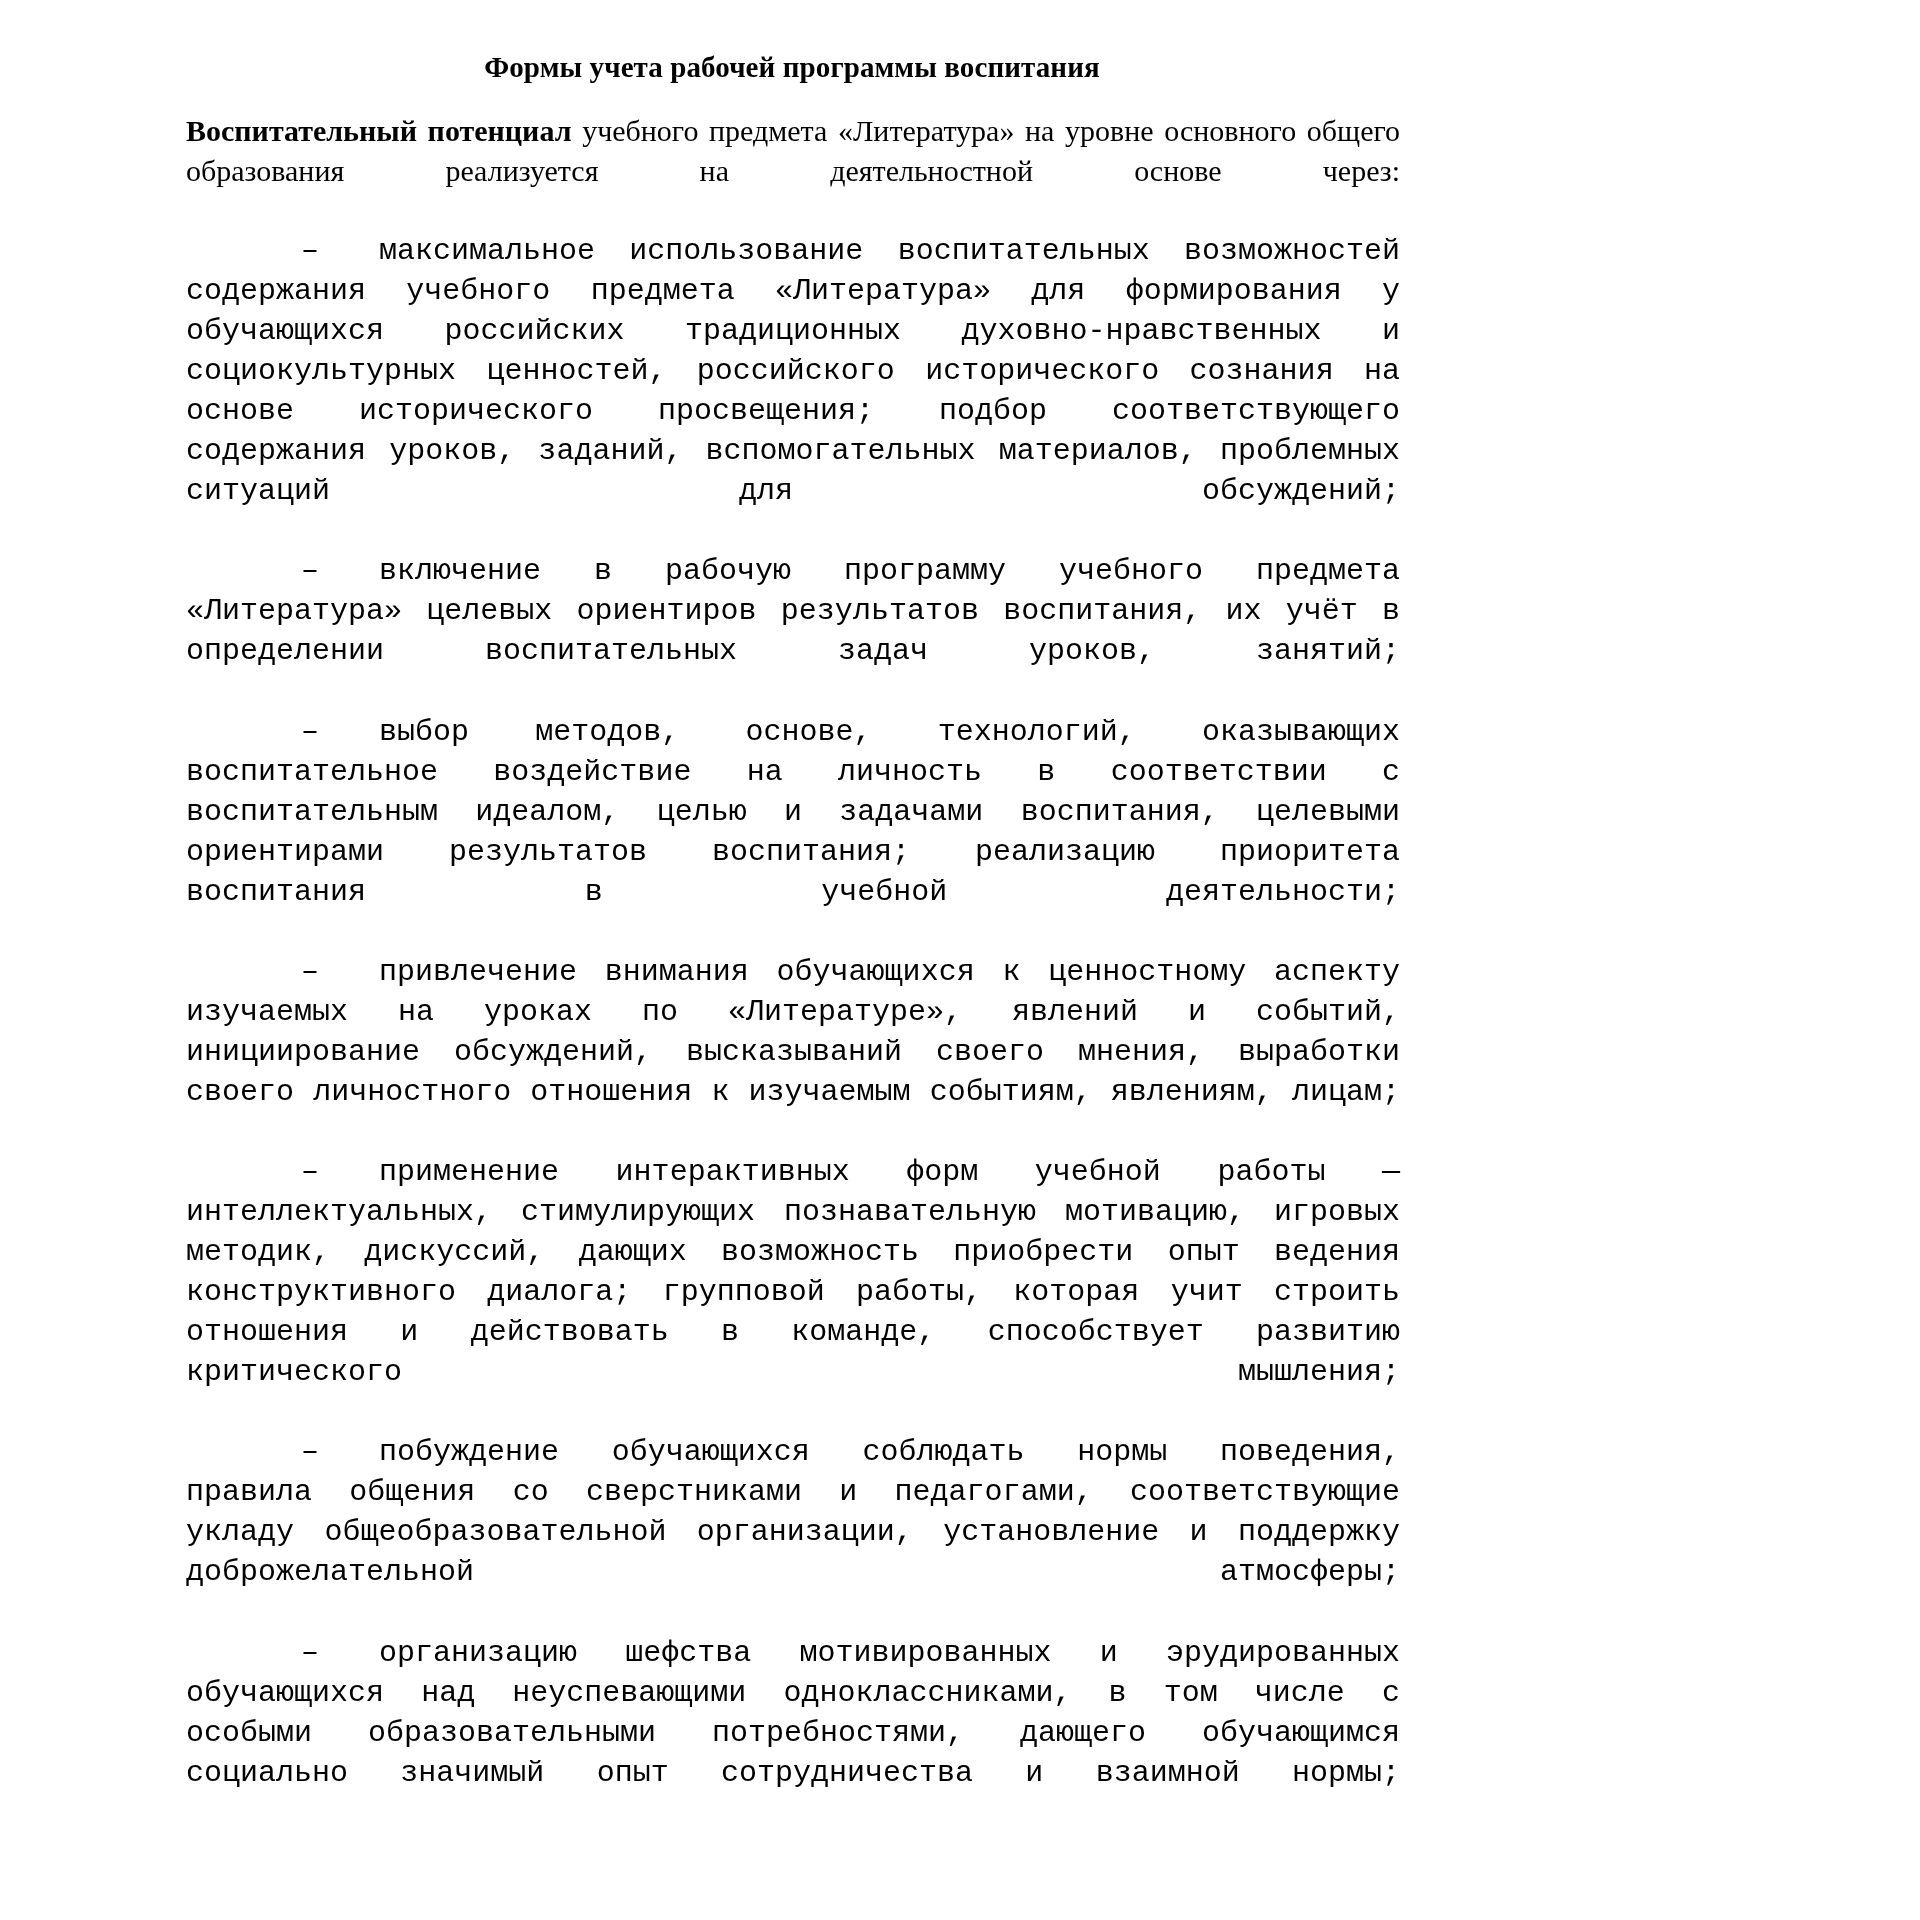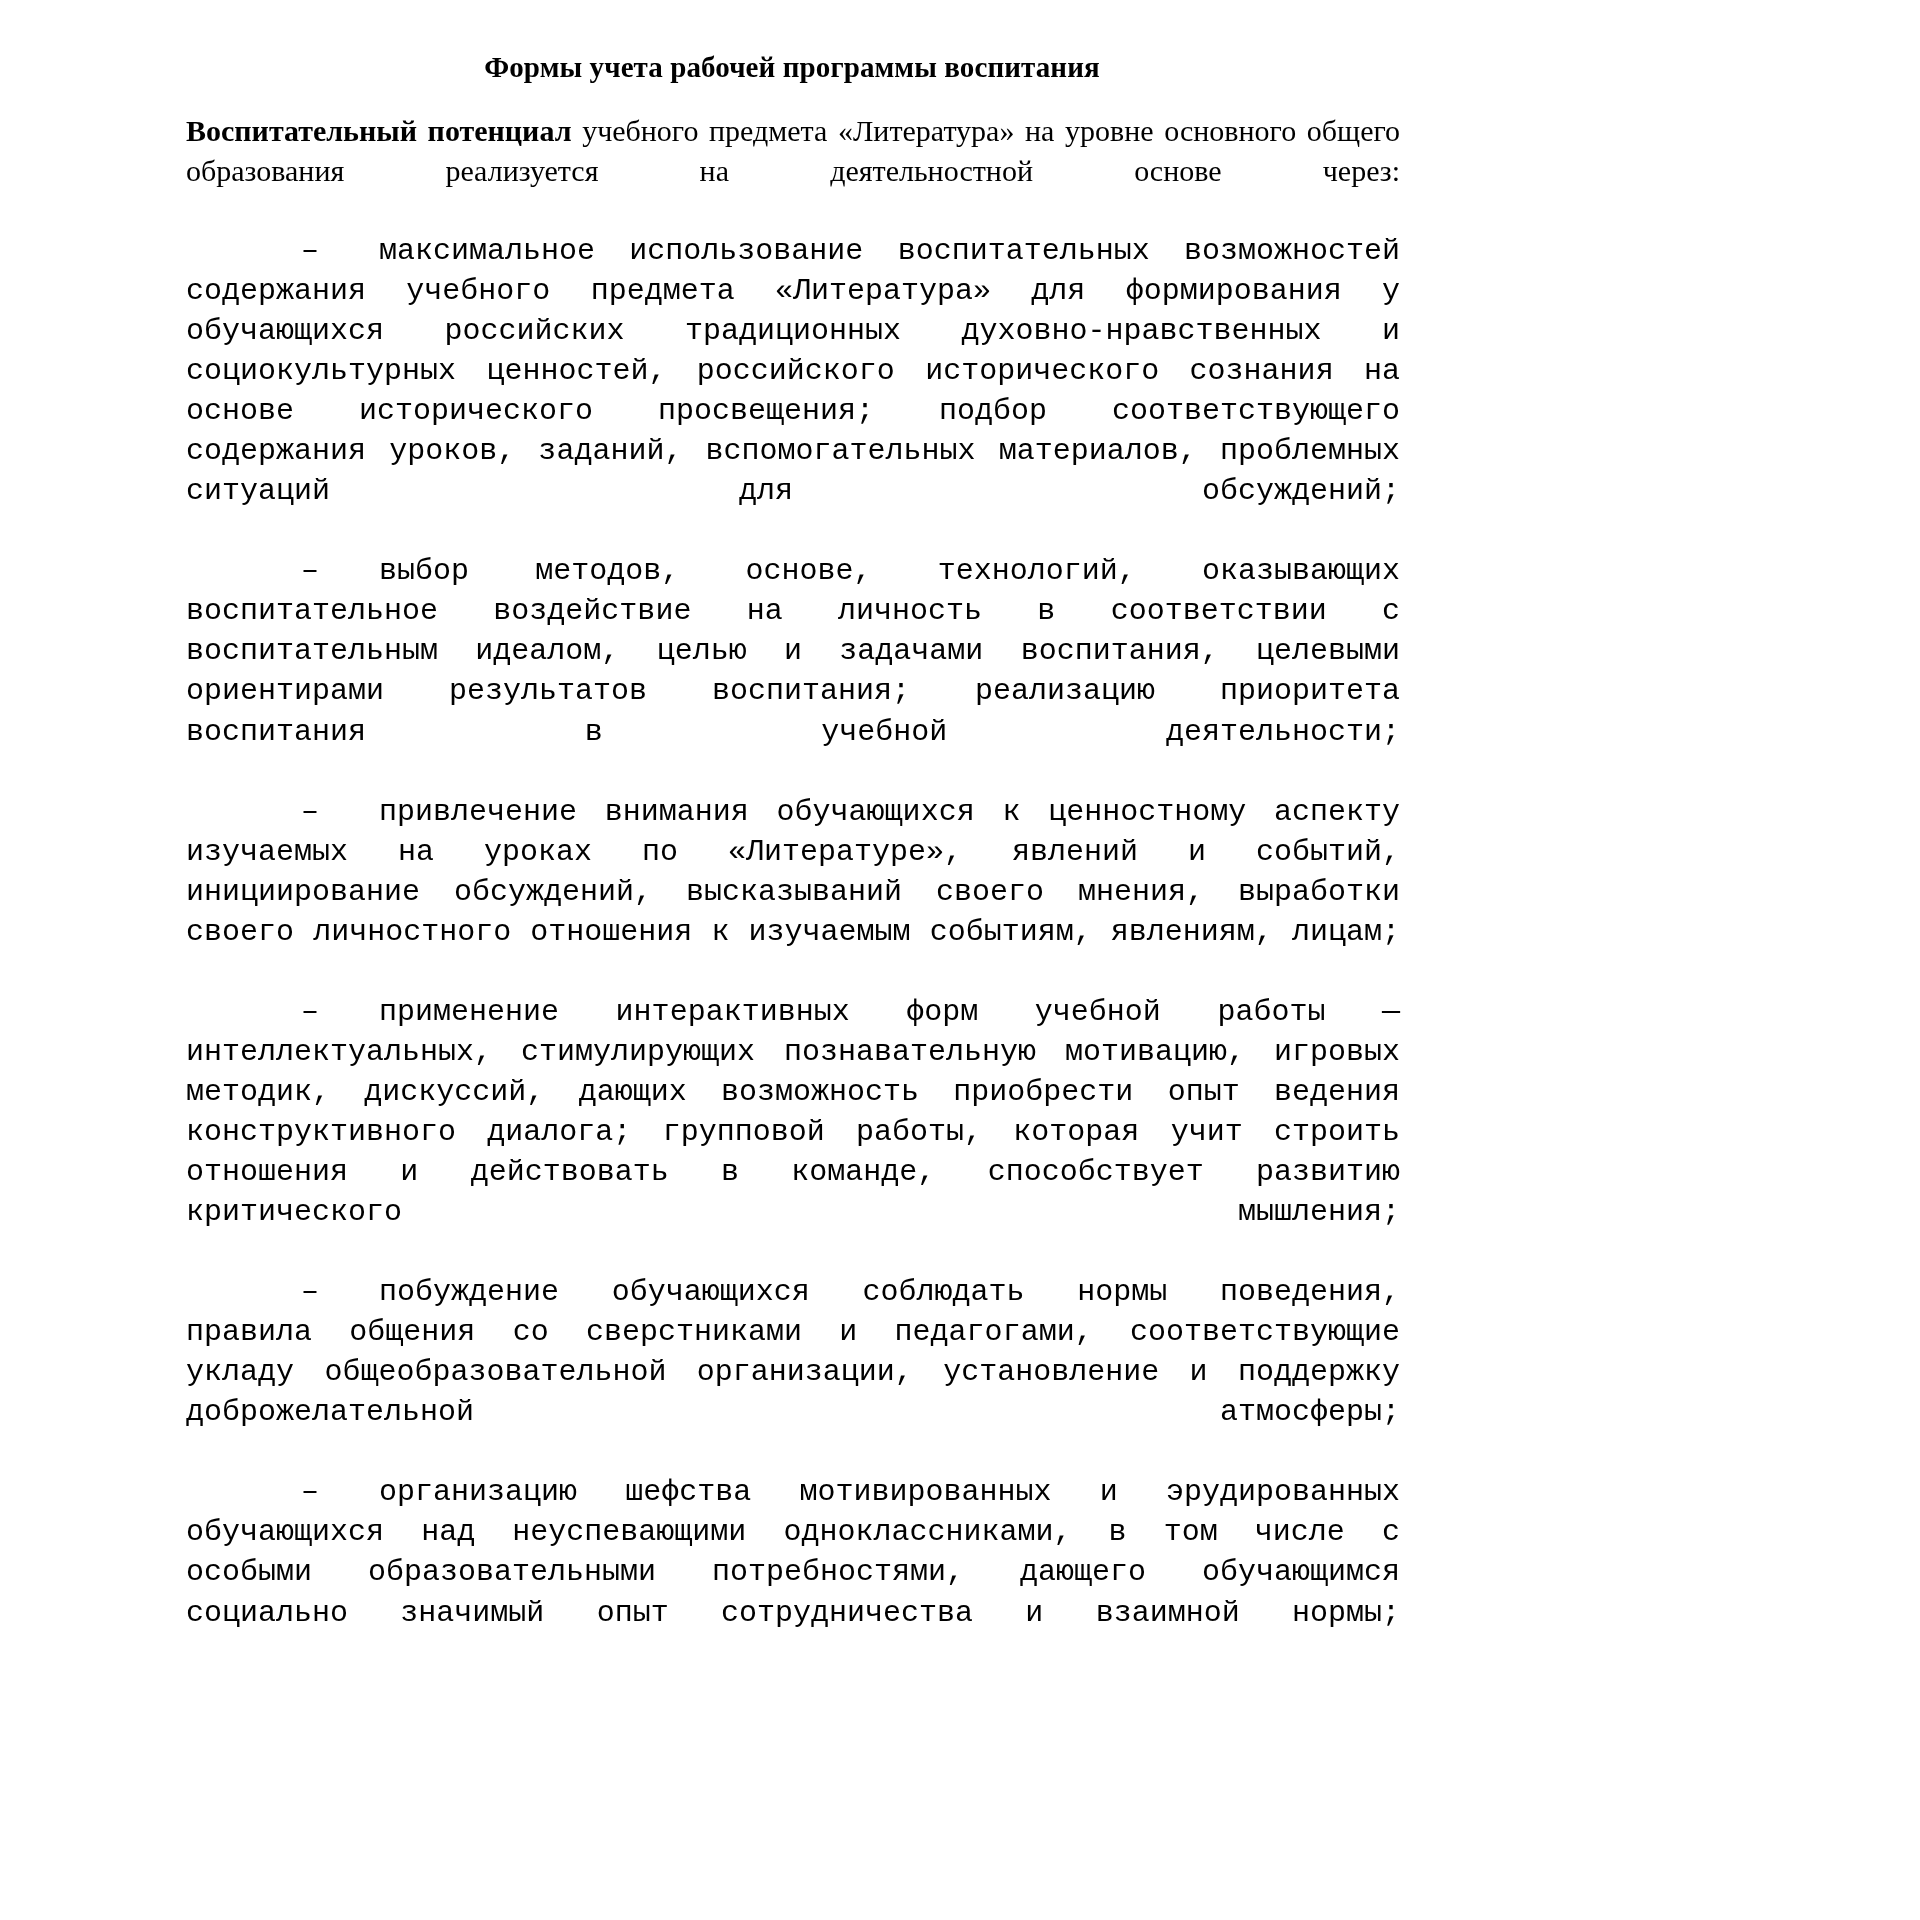--- a/index.html
+++ b/index.html
@@ -77,20 +77,21 @@
 <div class="page">
 
   <h1 class="doc-title">Формы учета рабочей программы воспитания</h1>
 
   <div class="body-block">
 
     <p class="intro"><span class="lead">Воспитательный потенциал</span><span> учебного предмета «Литература» на уровне основного общего образования реализуется на деятельностной основе через:</span></p>
 
     <p class="bullet"><span class="dash-indent"></span><span>–</span><span class="dash-gap"></span><span>максимальное использование воспитательных возможностей содержания учебного предмета «Литература» для формирования у обучающихся российских традиционных духовно-нравственных и социокультурных ценностей, российского исторического сознания на основе исторического просвещения; подбор соответствующего содержания уроков, заданий, вспомогательных материалов, проблемных ситуаций для обсуждений;</span></p>
 
+    <p class="bullet"><span class="dash-indent"></span><span>–</span><span class="dash-gap"></span><span>включение в рабочую программу учебного предмета «Литература» целевых ориентиров результатов воспитания, их учёт в определении воспитательных задач уроков, занятий;</span></p>
 
     <p class="bullet"><span class="dash-indent"></span><span>–</span><span class="dash-gap"></span><span>выбор методов, основе, технологий, оказывающих воспитательное воздействие на личность в соответствии с воспитательным идеалом, целью и задачами воспитания, целевыми ориентирами результатов воспитания; реализацию приоритета воспитания в учебной деятельности;</span></p>
 
     <p class="bullet"><span class="dash-indent"></span><span>–</span><span class="dash-gap"></span><span>привлечение внимания обучающихся к ценностному аспекту изучаемых на уроках по «Литературе», явлений и событий, инициирование обсуждений, высказываний своего мнения, выработки своего личностного отношения к изучаемым событиям, явлениям, лицам;</span></p>
 
     <p class="bullet"><span class="dash-indent"></span><span>–</span><span class="dash-gap"></span><span>применение интерактивных форм учебной работы — интеллектуальных, стимулирующих познавательную мотивацию, игровых методик, дискуссий, дающих возможность приобрести опыт ведения конструктивного диалога; групповой работы, которая учит строить отношения и действовать в команде, способствует развитию критического мышления;</span></p>
 
     <p class="bullet"><span class="dash-indent"></span><span>–</span><span class="dash-gap"></span><span>побуждение обучающихся соблюдать нормы поведения, правила общения со сверстниками и педагогами, соответствующие укладу общеобразовательной организации, установление и поддержку доброжелательной атмосферы;</span></p>
 
     <p class="bullet"><span class="dash-indent"></span><span>–</span><span class="dash-gap"></span><span>организацию шефства мотивированных и эрудированных обучающихся над неуспевающими одноклассниками, в том числе с особыми образовательными потребностями, дающего обучающимся социально значимый опыт сотрудничества и взаимной нормы;</span></p>

